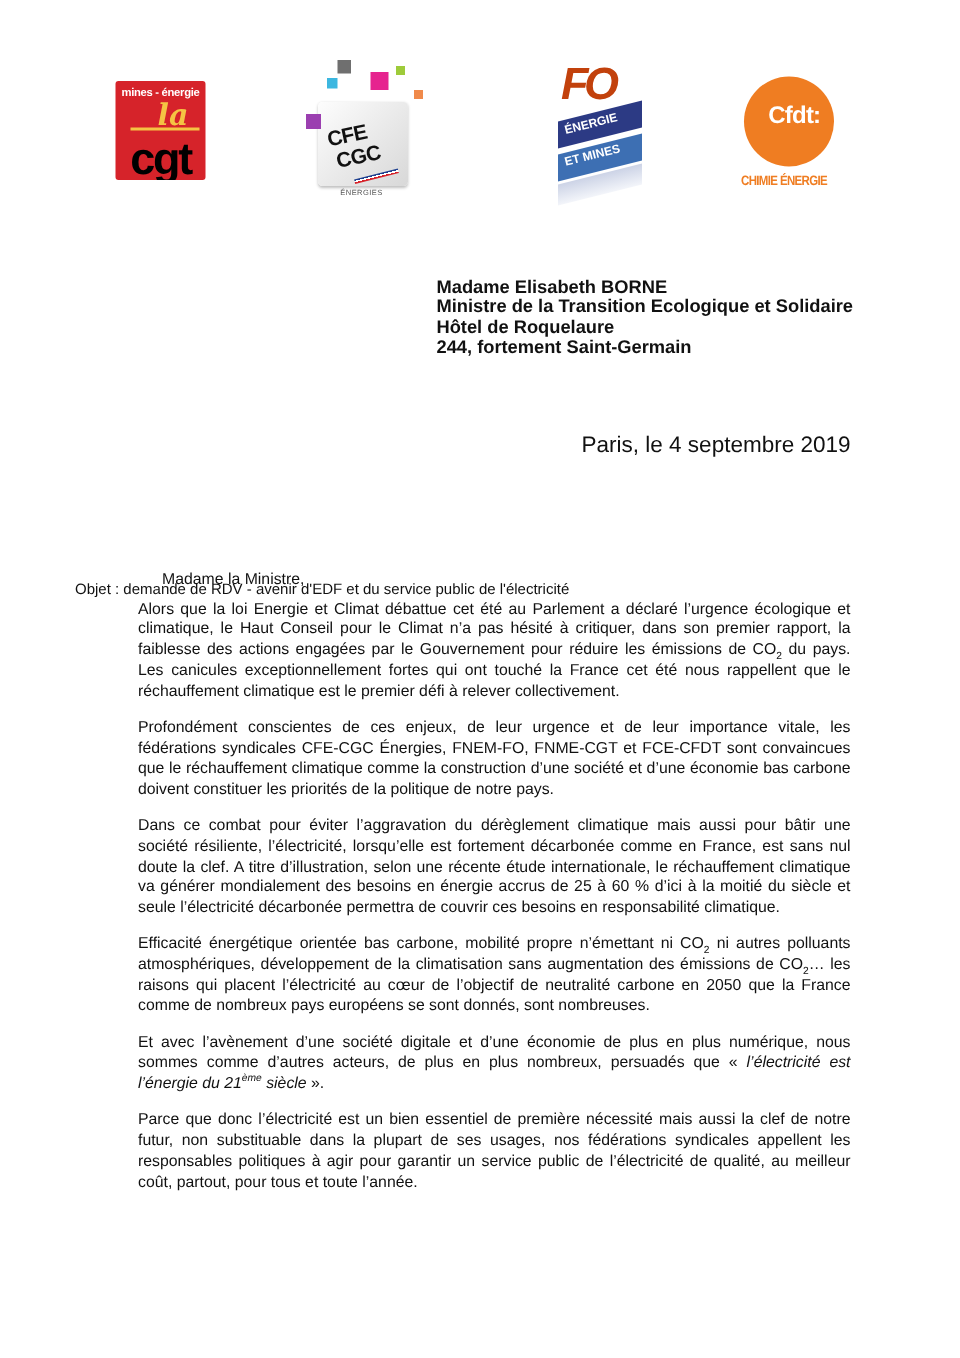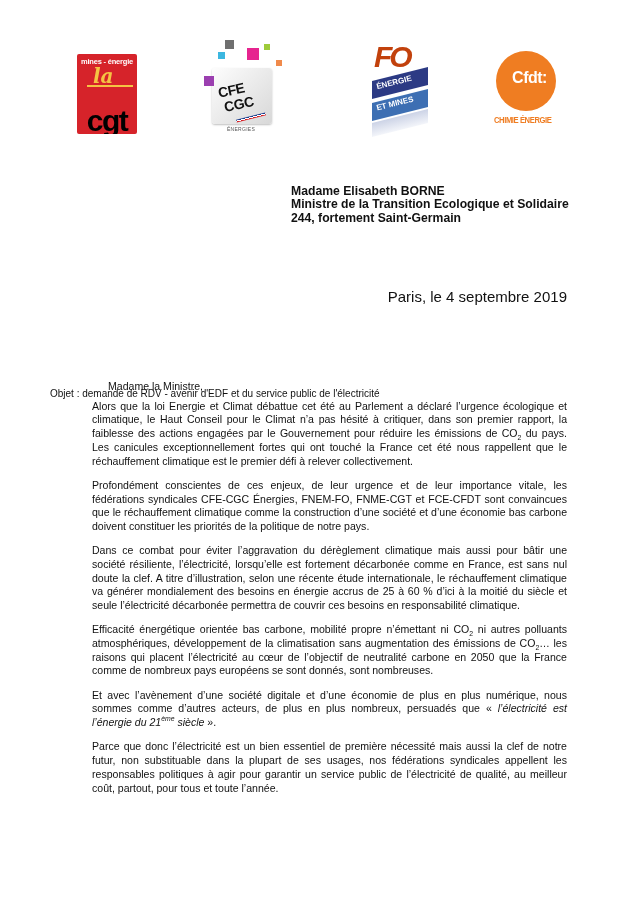--- a/index.html
+++ b/index.html
@@ -1,22 +1,22 @@
 <!DOCTYPE html>
 <html><head>
 <meta charset="utf-8">
 <style>
   html, body { margin:0; padding:0; background:#ffffff; }
   body { width:640px; height:905px; position:relative; overflow:hidden; font-family:"Liberation Sans", sans-serif; color:#111; }
   .abs { position:absolute; }
 
   
-  #cgt { left:77px; top:54px; width:60px; height:80px; background:#d6232a; border-radius:2px; overflow:hidden; }
+  #cgt { left:77px; top:54px; width:60px; height:66px; background:#d6232a; border-radius:2px; overflow:hidden; }
   #cgt .top { position:absolute; left:0; right:0; top:3px; text-align:center; color:#fff; font-size:7.5px; font-weight:bold; letter-spacing:-0.2px; }
-  #cgt .la { position:absolute; left:16px; top:10px; color:#f5c343; font-family:"DejaVu Serif", serif; font-style:italic; font-size:20px; font-weight:bold; }
+  #cgt .la { position:absolute; left:28px; top:10px; color:#f5c343; font-family:"DejaVu Serif", serif; font-style:italic; font-size:20px; font-weight:bold; }
   #cgt .la-line { position:absolute; left:10px; right:4px; top:31px; height:2px; background:#f5c343; }
   #cgt .cgt { position:absolute; left:0; right:0; bottom:-4px; text-align:center; color:#000000; font-size:30px; font-weight:bold; letter-spacing:-1.5px; }
 
   
   #cfe { left:200px; top:38px; width:82px; height:95px; }
   #cfe .box { position:absolute; left:12px; top:30px; width:60px; height:56px; background:linear-gradient(135deg,#fdfdfd,#d8d8d8); border-radius:3px; box-shadow:0 1px 2px rgba(0,0,0,0.25); }
   #cfe .cube { position:absolute; }
   #cfe .t1 { position:absolute; left:18px; top:44px; font-size:14px; font-weight:bold; color:#111; transform:rotate(-12deg); letter-spacing:-0.5px; }
   #cfe .t2 { position:absolute; left:24px; top:58px; font-size:14px; font-weight:bold; color:#111; transform:rotate(-12deg); letter-spacing:-0.5px; }
   #cfe .flag { position:absolute; left:36px; top:78px; width:30px; height:3px; background:linear-gradient(#1d3f8f 0 33%, #fff 33% 66%, #d6232a 66%); transform:rotate(-14deg); }
@@ -84,20 +84,21 @@
 
 <div id="cfdt" class="abs">
   <div class="circle"></div>
   <div class="ctext">Cfdt:</div>
   <div class="sub">CHIMIE ÉNERGIE</div>
 </div>
 
 <div id="address" class="abs">
   <div>Madame Elisabeth BORNE</div>
   <div>Ministre de la Transition Ecologique et Solidaire</div>
+  <div>Hôtel de Roquelaure</div>
   <div>244, fortement Saint-Germain</div>
 </div>
 
 <div id="date" class="abs">Paris, le 4 septembre 2019</div>
 
 <div id="objet" class="abs">Objet : demande de RDV - avenir d'EDF et du service public de l'électricité</div>
 
 <div id="body" class="abs">
   <p class="salutation">Madame la Ministre,</p>
 

